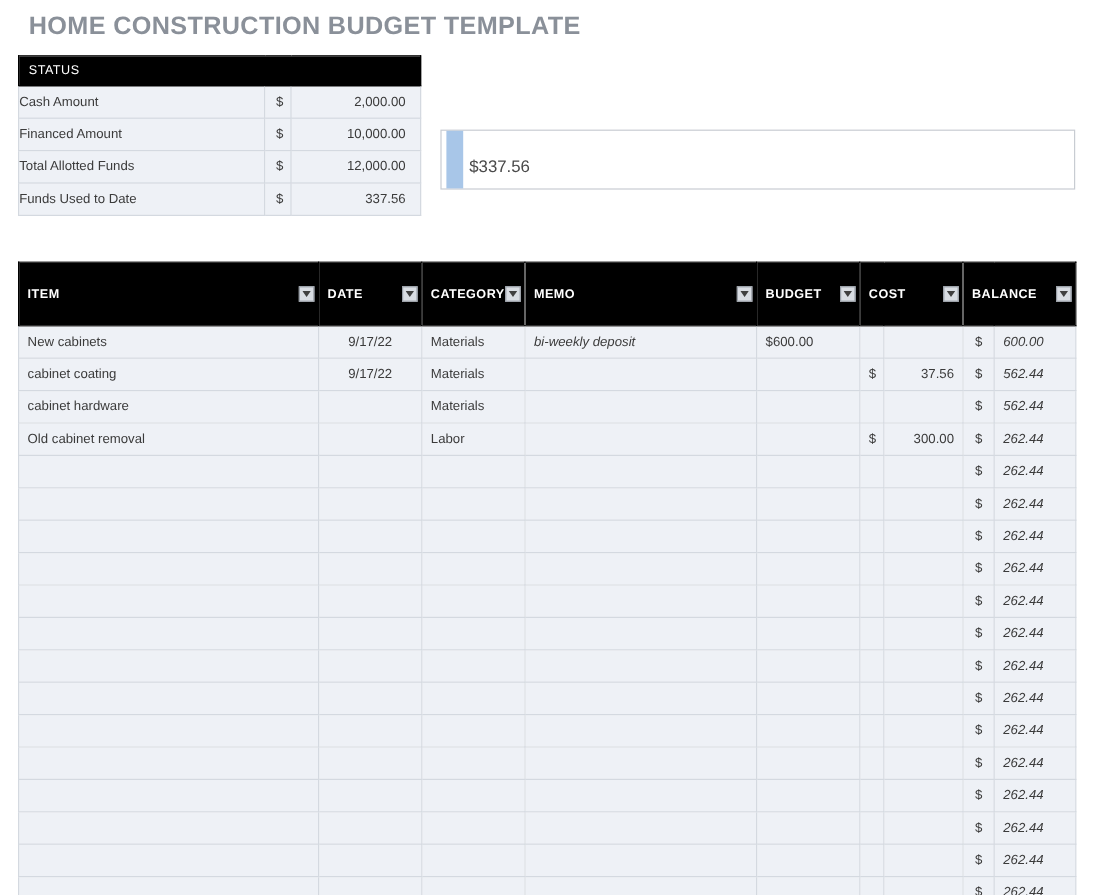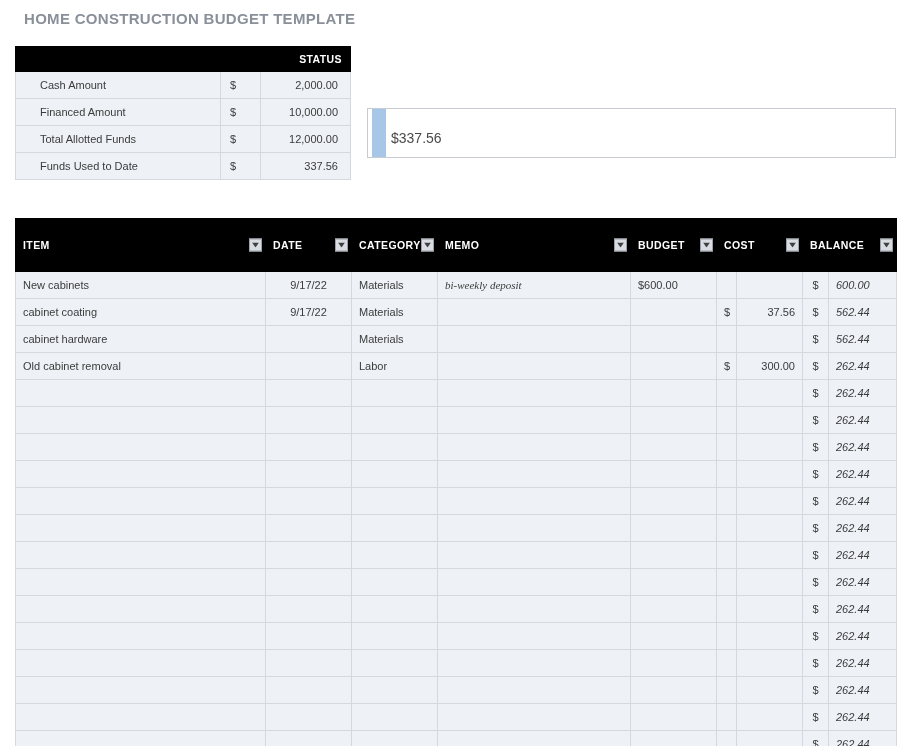--- a/index.html
+++ b/index.html
@@ -17,51 +17,51 @@
     width: 911px;
     height: 746px;
     overflow: hidden;
   }
 
   
   #title {
     position: absolute;
     left: 24px;
     top: 10px;
-    font-size: 15px;
+    font-size: 21px;
     font-weight: bold;
     letter-spacing: 0.3px;
     color: #8a9099;
     text-transform: uppercase;
   }
 
   
   #status-table {
     position: absolute;
     left: 15px;
     top: 46px;
     width: 336px;
     border-collapse: collapse;
     font-size: 11px;
   }
   #status-table th {
     background: #000000;
     color: #ffffff;
-    text-align: right;
+    text-align: left;
     font-size: 10.5px;
-    font-weight: bold;
+    font-weight: normal;
     letter-spacing: 0.4px;
     padding: 6px 8px;
     height: 22px;
     border: 1px solid #000000;
   }
   #status-table td {
     border: 1px solid #d4d9e0;
     height: 27px;
-    padding: 3px 24px;
+    padding: 3px 0;
     color: #3b3b3b;
     font-size: 11px;
   }
   #status-table td.lbl { background: #eef1f6; width: 205px; }
   #status-table td.cur { background: #eef1f6; width: 22px; text-align: left; padding-left: 9px; }
   #status-table td.amt { background: #eef1f6; text-align: right; padding-right: 12px; }
   #status-table tr.total td { font-weight: bold; }
 
   
   #chart-panel {
@@ -131,21 +131,21 @@
     height: 27px;
     padding: 3px 7px;
     background: #eef1f6;
     color: #3b3b3b;
     overflow: hidden;
     white-space: nowrap;
   }
   td.c-item   { width: 250px; }
   td.c-date   { width: 86px; text-align: center; }
   td.c-cat    { width: 86px; }
-  td.c-memo   { width: 193px; font-style: italic; font-family: Liberation Serif, serif; }
+  td.c-memo   { width: 193px; font-style: italic; }
   td.c-budget { width: 86px; }
   td.c-costcur{ width: 20px; background: #eef1f6; text-align: left; padding-left: 8px;}
   td.c-cost   { width: 66px; text-align: right; padding-right: 10px; }
   td.c-balcur { width: 26px; background: #a8c6e8; text-align: center; padding: 0; }
   td.c-bal    { width: 68px; background: #dbe6f4; text-align: left; padding-right: 10px; font-style: italic; }
 
   th.h-cost-group { border-right: 1px solid #000; }
   th.h-bal-group  { border-left: 1px solid #000; }
 </style>
 </head>

